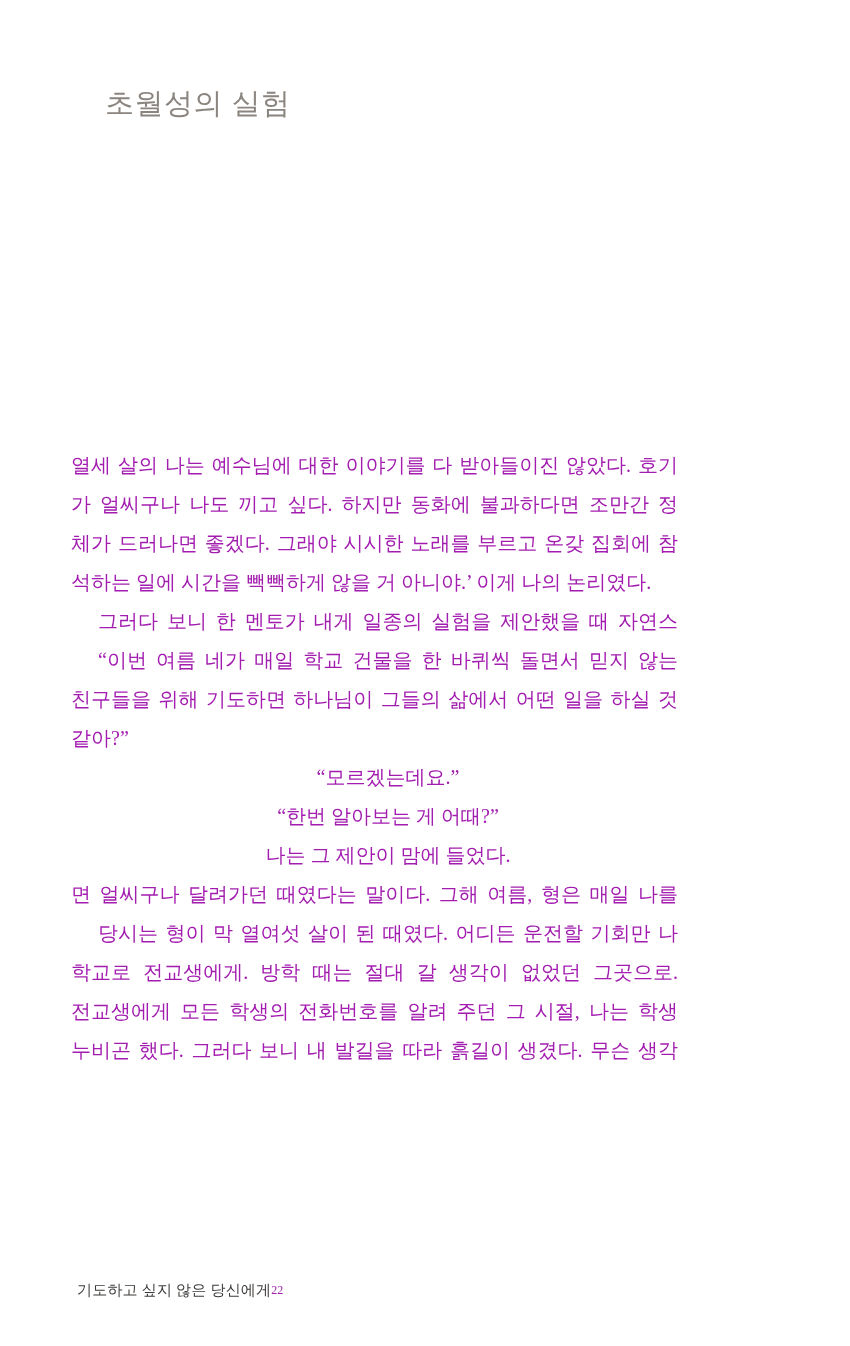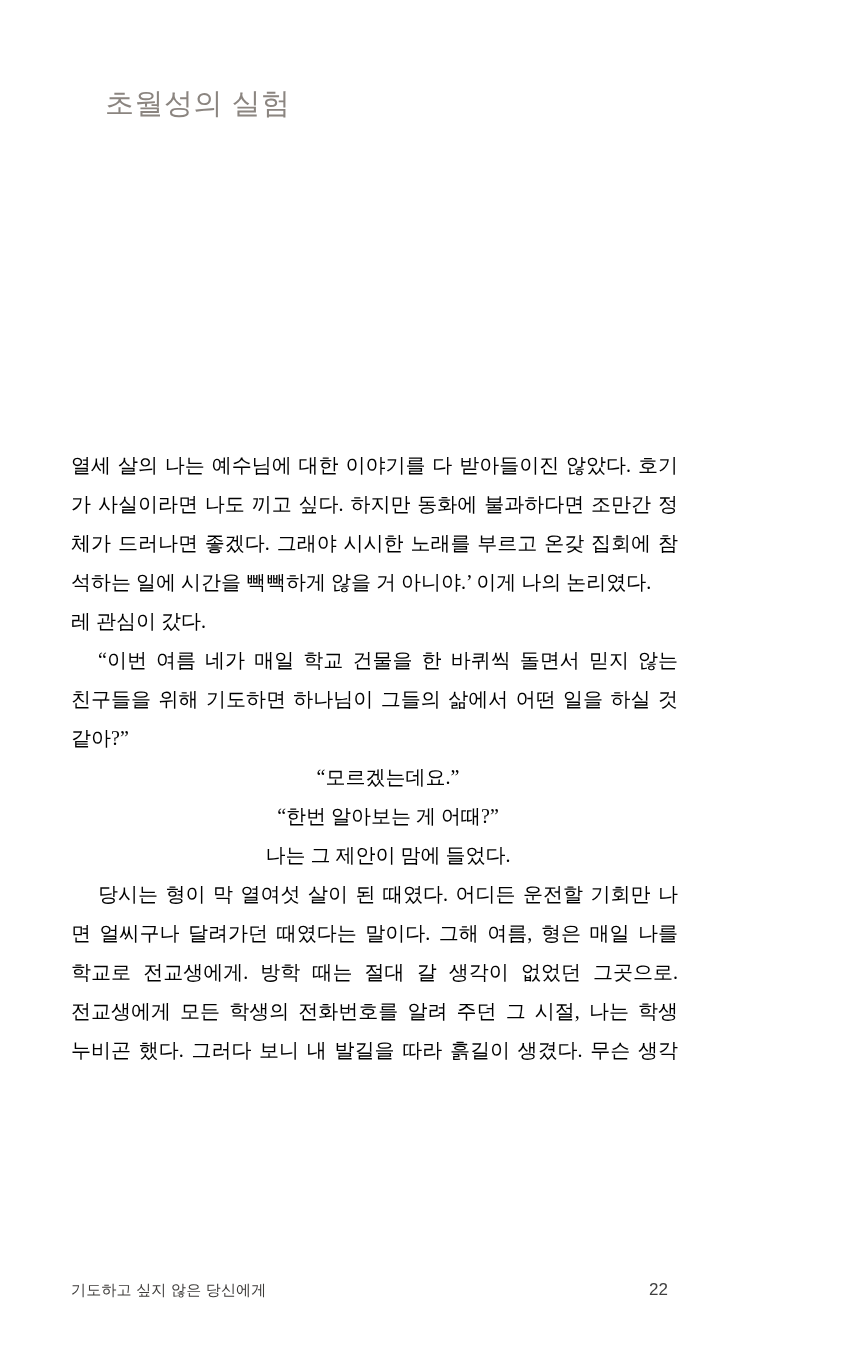--- a/index.html
+++ b/index.html
@@ -27,81 +27,80 @@
     line-height: 36px;
     white-space: nowrap;
   }
   .body-text {
     position: absolute;
     left: 71px;
     top: 446px;
     width: 607px;
     font-family: "Liberation Serif", serif;
     font-size: 20px;
-    color: #000000;
+    color: #a21caf;
   }
   .body-text .line {
     height: 39px;
     line-height: 39px;
     overflow: hidden;
     text-align: left;
     white-space: normal;
   }
   .body-text .line.fill {
     text-align: justify;
     text-align-last: justify;
   }
   .body-text .line.indent {
     text-indent: 27px;
     text-align: center;
   }
   .page-footer {
     position: absolute;
-    left: 71px;
+    left: 77px;
     top: 1278px;
     width: 607px;
     height: 24px;
     display: flex;
-    justify-content: space-between;
     align-items: center;
-    font-family: Liberation Sans, sans-serif;
+    font-family: Liberation Serif, serif;
   }
   .footer-book-title {
     font-size: 15px;
     color: #3c3a38;
     letter-spacing: 0.2px;
     white-space: nowrap;
   }
   .footer-page-number {
-    font-size: 17px;
-    color: #404040;
+    font-size: 12px;
+    color: #a21caf;
     padding-right: 10px;
   }
 </style>
 </head>
 <body>
 
 <div class="page">
 
   <h1 class="chapter-title">초월성의 실험</h1>
 
   <div class="body-text">
       <div class="line fill">열세 살의 나는 예수님에 대한 이야기를 다 받아들이진 않았다. 호기</div>
-      <div class="line fill">가 사실이라면 나도 끼고 싶다. 하지만 동화에 불과하다면 조만간 정</div>
+      <div class="line fill">가 얼씨구나 나도 끼고 싶다. 하지만 동화에 불과하다면 조만간 정</div>
       <div class="line fill">체가 드러나면 좋겠다. 그래야 시시한 노래를 부르고 온갖 집회에 참</div>
       <div class="line">석하는 일에 시간을 빽빽하게 않을 거 아니야.’ 이게 나의 논리였다.</div>
-      <div class="line">레 관심이 갔다.</div>
+      <div class="line fill indent">그러다 보니 한 멘토가 내게 일종의 실험을 제안했을 때 자연스</div>
       <div class="line fill indent">“이번 여름 네가 매일 학교 건물을 한 바퀴씩 돌면서 믿지 않는</div>
       <div class="line fill">친구들을 위해 기도하면 하나님이 그들의 삶에서 어떤 일을 하실 것</div>
       <div class="line">같아?”</div>
       <div class="line indent">“모르겠는데요.”</div>
       <div class="line indent">“한번 알아보는 게 어때?”</div>
       <div class="line indent">나는 그 제안이 맘에 들었다.</div>
+      <div class="line fill">면 얼씨구나 달려가던 때였다는 말이다. 그해 여름, 형은 매일 나를</div>
       <div class="line fill indent">당시는 형이 막 열여섯 살이 된 때였다. 어디든 운전할 기회만 나</div>
-      <div class="line fill">면 얼씨구나 달려가던 때였다는 말이다. 그해 여름, 형은 매일 나를</div>
       <div class="line fill">학교로 전교생에게. 방학 때는 절대 갈 생각이 없었던 그곳으로.</div>
       <div class="line fill">전교생에게 모든 학생의 전화번호를 알려 주던 그 시절, 나는 학생</div>
       <div class="line fill">누비곤 했다. 그러다 보니 내 발길을 따라 흙길이 생겼다. 무슨 생각</div>
     </div>
 
   <div class="page-footer">
     <span class="footer-book-title">기도하고 싶지 않은 당신에게</span>
     <span class="footer-page-number">22</span>
   </div>
 

